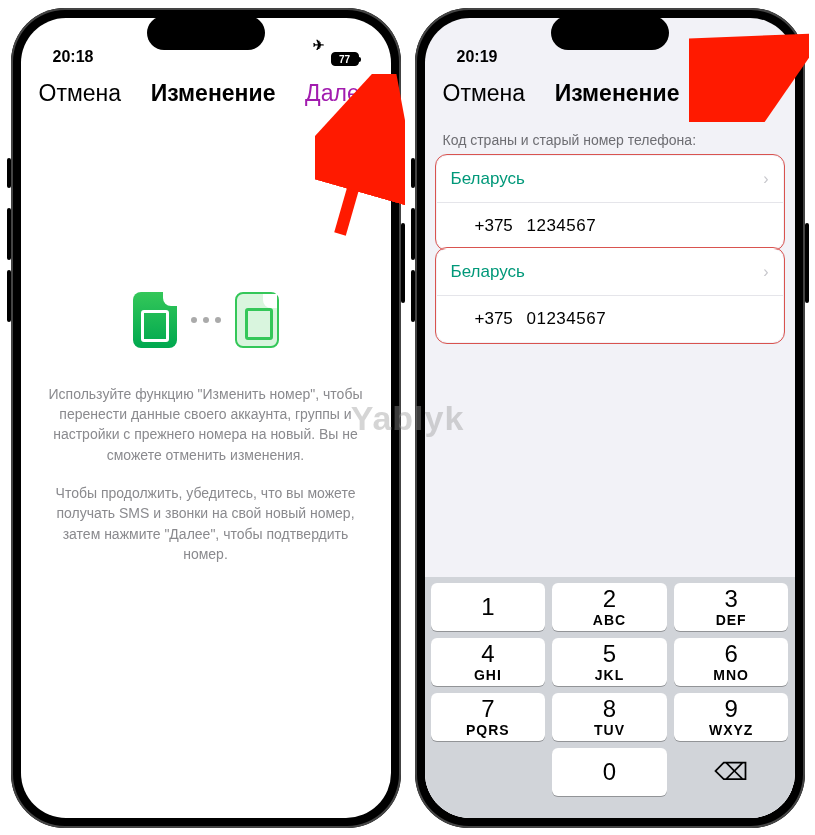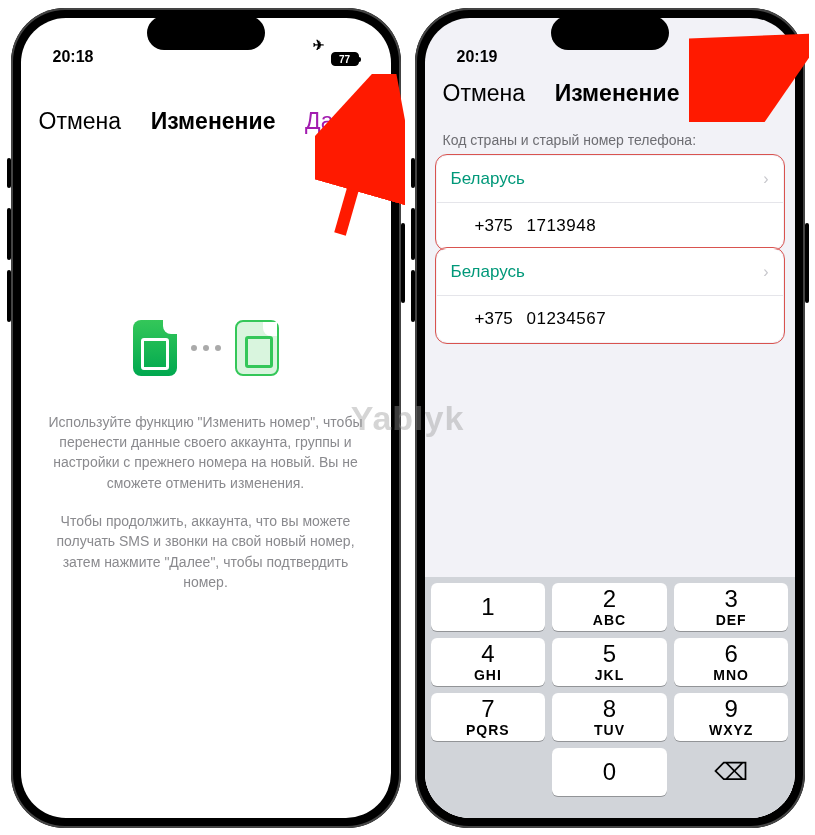--- a/index.html
+++ b/index.html
@@ -31,21 +31,21 @@
   .screen {
     width: 100%;
     height: 100%;
     background: #f2f2f7;
     border-radius: 45px;
     overflow: hidden;
     position: relative;
     display: flex;
     flex-direction: column;
   }
-  .phone.left .screen { background: #fff; gap: 28px; }
+  .phone.left .screen { background: #fff; }
   
   .island {
     position: absolute;
     top: 8px;
     left: 50%;
     transform: translateX(-50%);
     width: 118px;
     height: 34px;
     background: #000;
     border-radius: 18px;
@@ -198,21 +198,21 @@
         <div class="sim-row">
           <div class="sim green"></div>
           <div class="dots">
               <span></span>
               <span></span>
               <span></span>
             </div>
           <div class="sim light"></div>
         </div>
         <p class="info-text">Используйте функцию "Изменить номер", чтобы перенести данные своего аккаунта, группы и настройки с прежнего номера на новый. Вы не сможете отменить изменения.</p>
-        <p class="info-text">Чтобы продолжить, аккаунта, что вы можете получать SMS и звонки на свой новый номер, затем нажмите "Далее", чтобы подтвердить номер.</p>
+        <p class="info-text">Чтобы продолжить, убедитесь, что вы можете получать SMS и звонки на свой новый номер, затем нажмите "Далее", чтобы подтвердить номер.</p>
       </div>
     </div>
 
     <svg class="arrow" style="top:66px; right:-4px;" width="90" height="170">
       <defs>
           <marker id="ah1" markerWidth="12" markerHeight="12" refX="8" refY="6" orient="auto">
         <path d="M0,0 L12,6 L0,12 Z" fill="#ff1a00"></path>
           </marker>
         </defs>
       <line x1="25" y1="160" x2="64" y2="24" stroke="#ff1a00" stroke-width="12" marker-end="url(#ah1)"></line>
@@ -240,21 +240,21 @@
       </div>
       <div class="rp-body">
         <div class="section-label">Код страны и старый номер телефона:</div>
         <div class="card highlight">
           <div class="row">
             <span class="country">Беларусь</span>
             <span class="chevron">›</span>
           </div>
           <div class="row">
             <span class="prefix">+375</span>
-            <span class="phone-num">1713948</span>
+            <span class="phone-num">1234567</span>
           </div>
         </div>
 
         <div class="card highlight">
           <div class="row">
             <span class="country">Беларусь</span>
             <span class="chevron">›</span>
           </div>
           <div class="row">
             <span class="prefix">+375</span>

